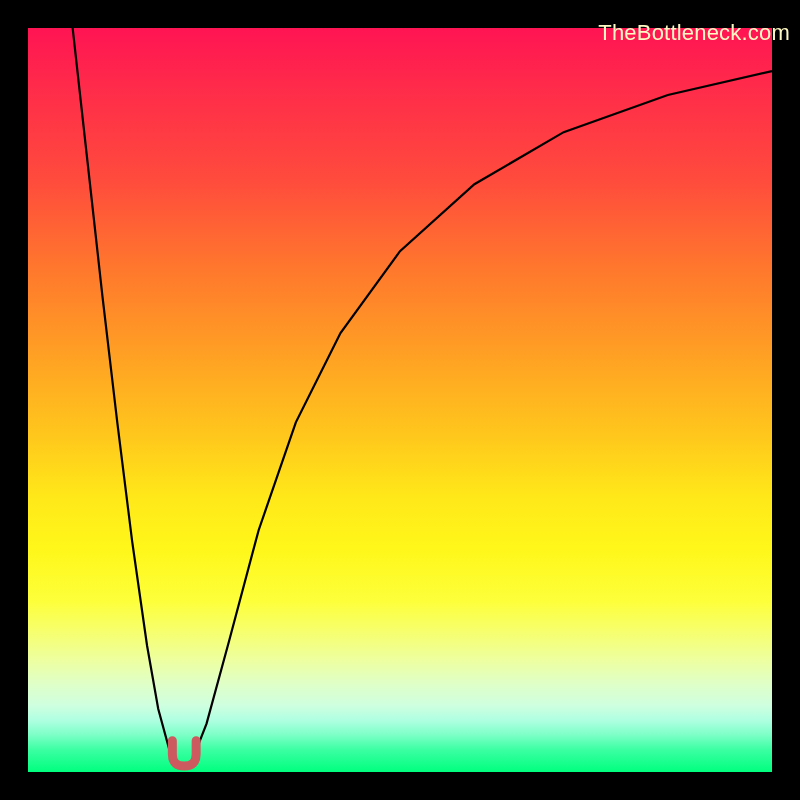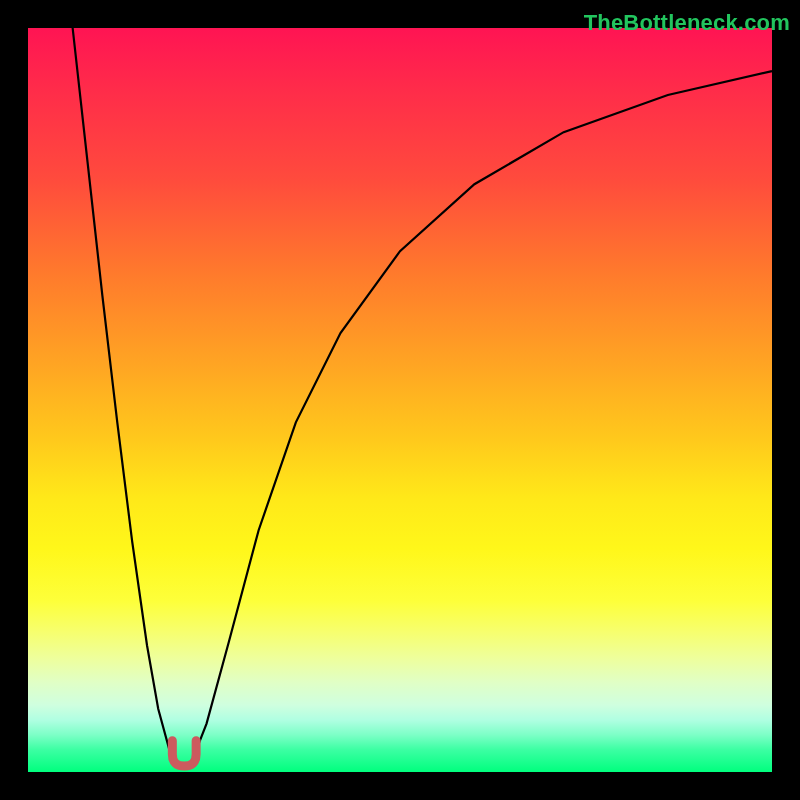--- a/index.html
+++ b/index.html
@@ -32,25 +32,25 @@
       #e0ffc6 88%,
       #cfffdf 91%,
       #b0ffe2 93%,
       #7dffc7 95%,
       #3cffa3 97%,
       #00ff7e 100%
     );
   }
   .watermark {
     position: absolute;
-    top: 10px;
+    top: 20px;
     right: 10px;
-    color: #22c55e;
+    color: #fef9c3;
     font-size: 22px;
-    font-weight: 700;
+    font-weight: 400;
     letter-spacing: 0.2px;
     user-select: none;
   }
   svg.plot {
     position: absolute;
     left: 0;
     top: 0;
     width: 744px;
     height: 744px;
     overflow: visible;

